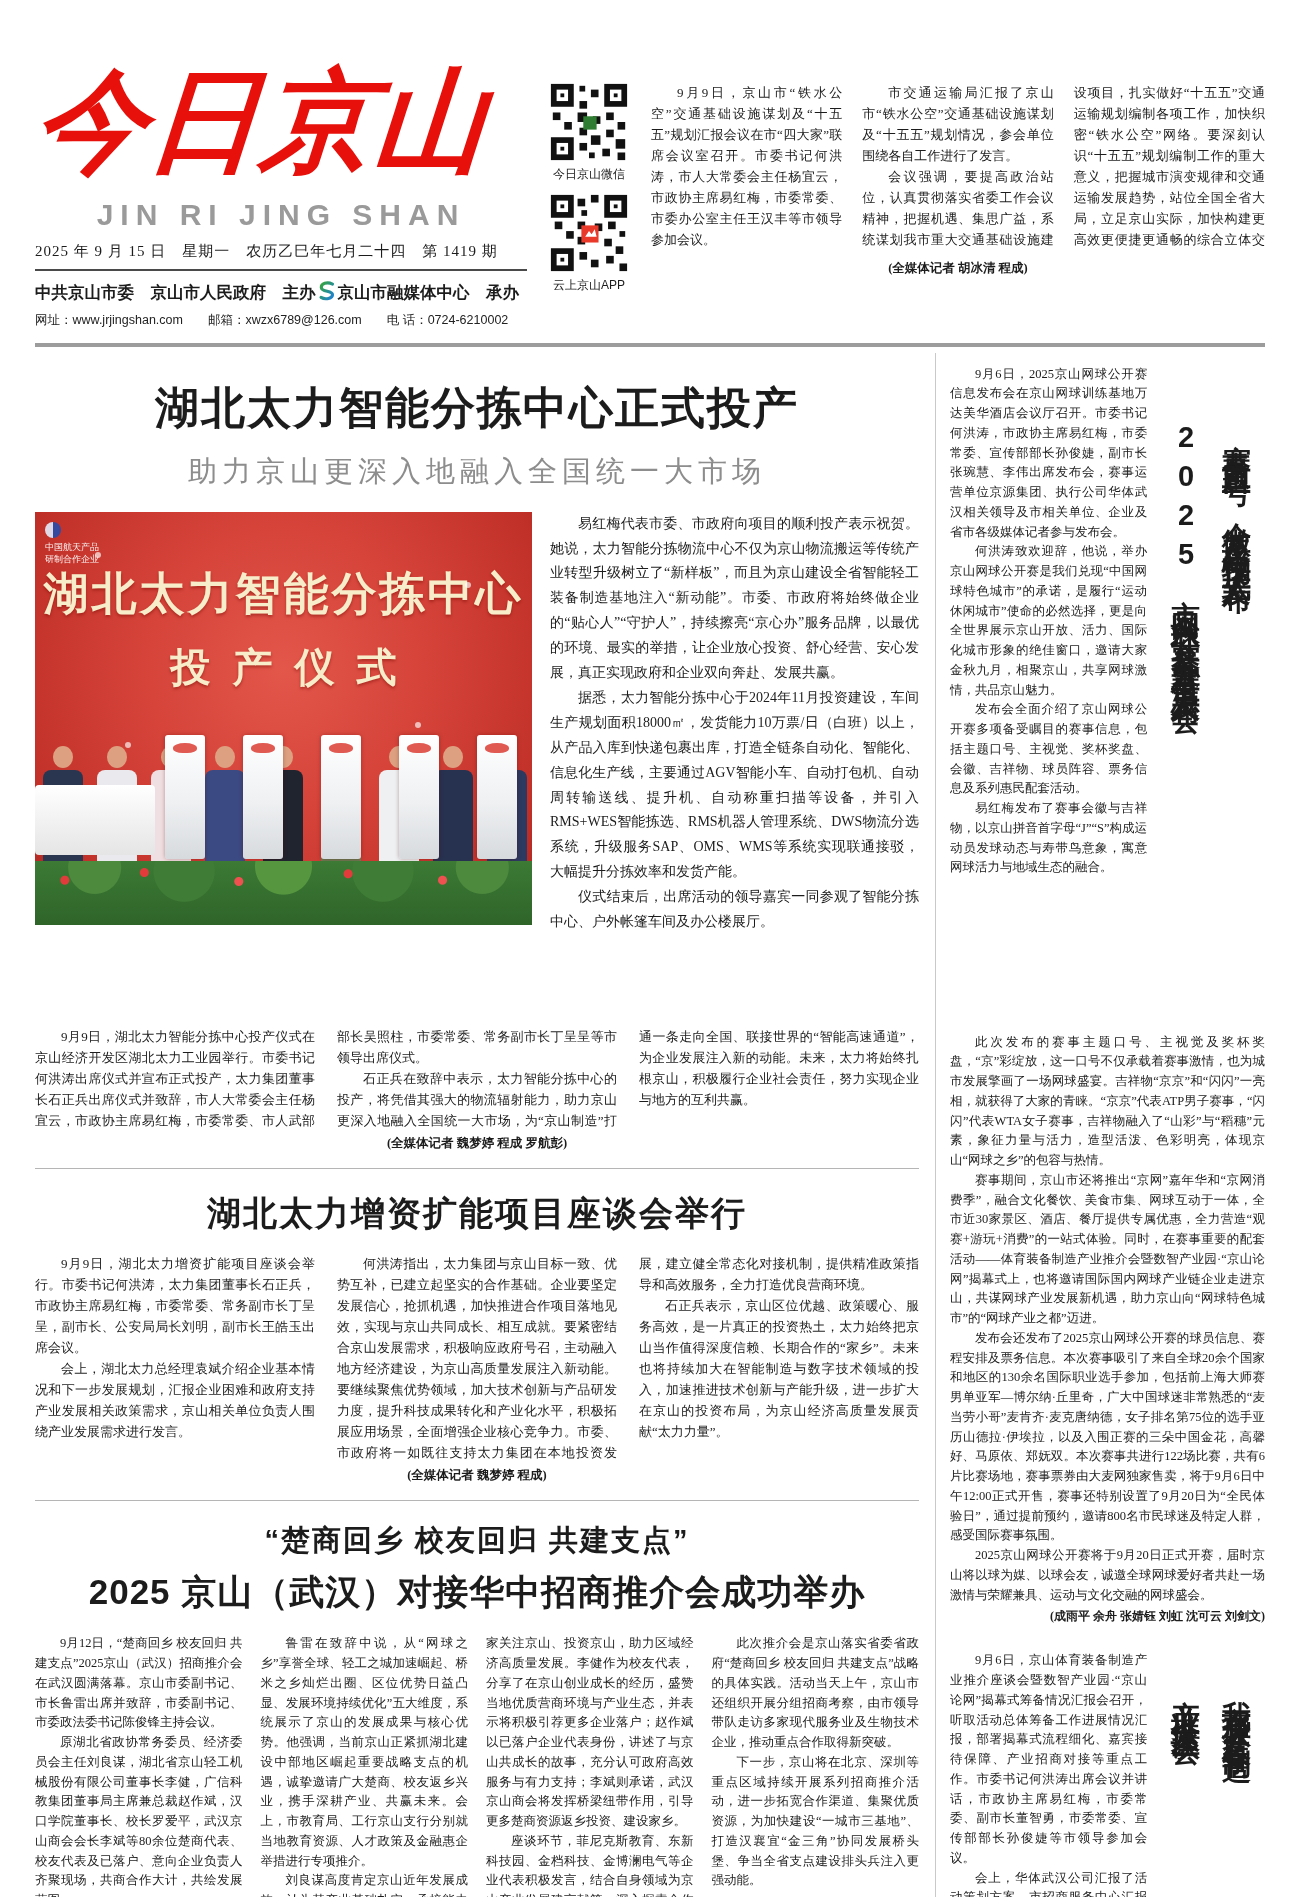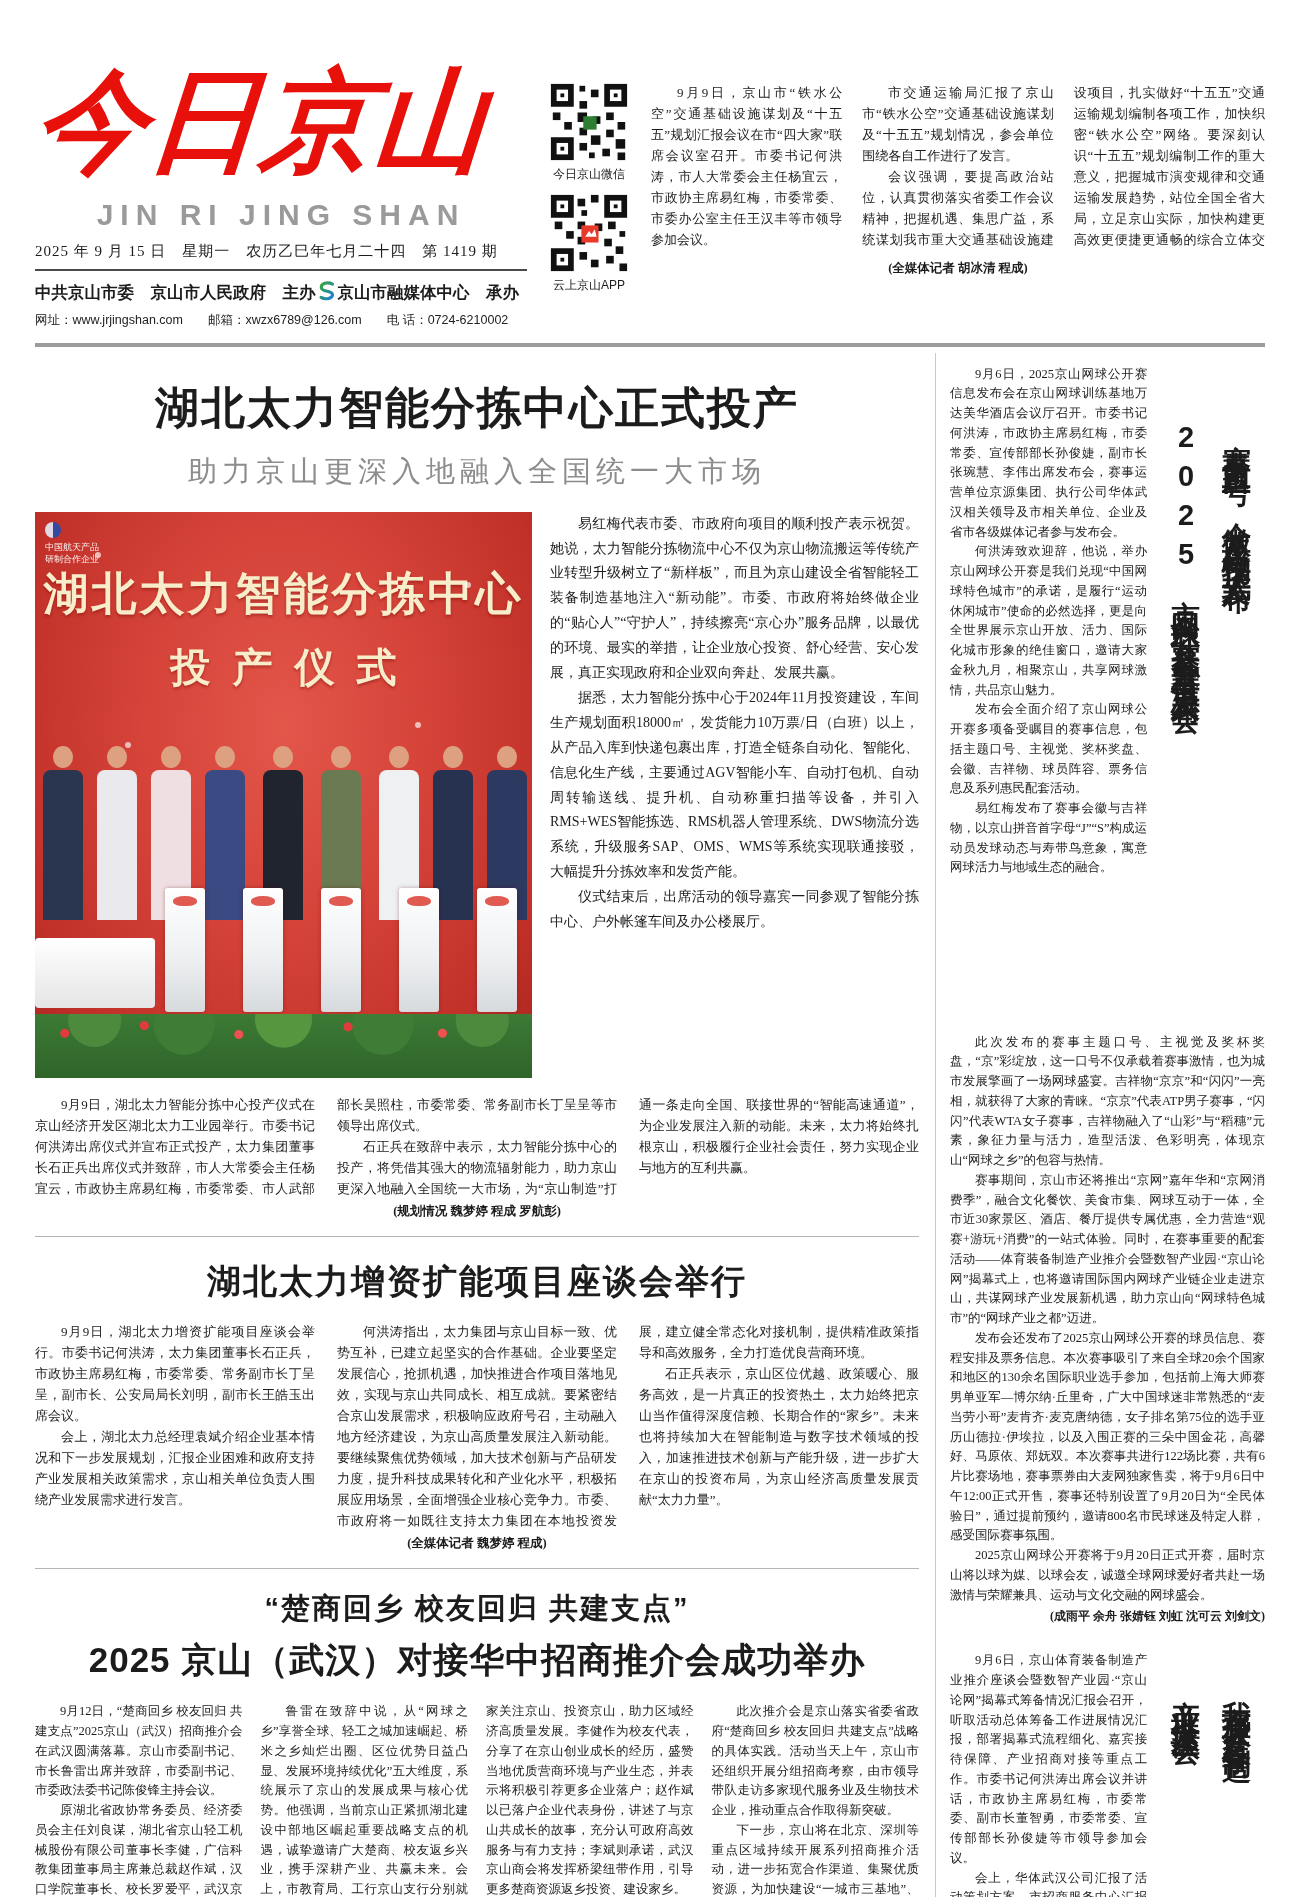--- a/index.html
+++ b/index.html
@@ -36,21 +36,21 @@
   .hdr-bottom-rule{border-top:4px solid #9c9c9c;margin-top:14px;}
   
   .content{display:grid;grid-template-columns:884px 1fr;column-gap:16px;margin-top:6px;}
   .right-rail{border-left:1px solid #c9c9c9;padding-left:14px;}
   
   .main-head{font-size:44px;font-weight:900;text-align:center;margin-top:26px;letter-spacing:2px;
     font-family:"Liberation Sans","DejaVu Sans",sans-serif;}
   .main-sub{font-size:29px;color:#8d8d8d;text-align:center;margin-top:14px;letter-spacing:5px;
     font-family:"Liberation Sans","DejaVu Sans",sans-serif;}
   .main-row{display:flex;gap:18px;margin-top:20px;}
-  .photo{width:497px;height:566px;flex:0 0 497px;position:relative;overflow:hidden;
+  .photo{width:497px;height:413px;flex:0 0 497px;position:relative;overflow:hidden;
     background:radial-gradient(ellipse at 50% 38%,#e3564a 0%,#d6443a 38%,#c23129 78%,#a8241f 100%);}
   .photo-corner{position:absolute;left:10px;top:10px;color:#fff;font-size:9px;line-height:1.4;opacity:.92;
     font-family:"Liberation Sans","DejaVu Sans",sans-serif;}
   .corner-badge{width:16px;height:16px;border-radius:50%;background:conic-gradient(#2b4ba8 0 50%,#e3e8f5 50% 100%);margin-bottom:3px;}
   .banner1{position:absolute;top:52px;width:100%;text-align:center;color:#f8edca;font-weight:900;
     font-size:45px;letter-spacing:3px;font-family:"Liberation Sans","DejaVu Sans",sans-serif;text-shadow:0 2px 3px rgba(120,10,5,.45);}
   .banner2{position:absolute;top:128px;width:100%;text-align:center;color:#f8edca;font-weight:900;
     font-size:40px;letter-spacing:22px;text-indent:22px;font-family:"Liberation Sans","DejaVu Sans",sans-serif;text-shadow:0 2px 3px rgba(120,10,5,.45);}
   .sparkle{position:absolute;width:6px;height:6px;border-radius:50%;background:rgba(255,255,255,.65);}
   .person{position:absolute;top:258px;width:40px;height:150px;border-radius:8px 8px 0 0;}
@@ -265,21 +265,21 @@
             <p>易红梅代表市委、市政府向项目的顺利投产表示祝贺。她说，太力智能分拣物流中心不仅为京山物流搬运等传统产业转型升级树立了“新样板”，而且为京山建设全省智能轻工装备制造基地注入“新动能”。市委、市政府将始终做企业的“贴心人”“守护人”，持续擦亮“京心办”服务品牌，以最优的环境、最实的举措，让企业放心投资、舒心经营、安心发展，真正实现政府和企业双向奔赴、发展共赢。</p>
             <p>据悉，太力智能分拣中心于2024年11月投资建设，车间生产规划面积18000㎡，发货能力10万票/日（白班）以上，从产品入库到快递包裹出库，打造全链条自动化、智能化、信息化生产线，主要通过AGV智能小车、自动打包机、自动周转输送线、提升机、自动称重扫描等设备，并引入RMS+WES智能拣选、RMS机器人管理系统、DWS物流分选系统，升级服务SAP、OMS、WMS等系统实现联通接驳，大幅提升分拣效率和发货产能。</p>
             <p>仪式结束后，出席活动的领导嘉宾一同参观了智能分拣中心、户外帐篷车间及办公楼展厅。</p>
           </div>
       </div>
 
       <div class="main-bottom body">
           <p>9月9日，湖北太力智能分拣中心投产仪式在京山经济开发区湖北太力工业园举行。市委书记何洪涛出席仪式并宣布正式投产，太力集团董事长石正兵出席仪式并致辞，市人大常委会主任杨宜云，市政协主席易红梅，市委常委、市人武部部长吴照柱，市委常委、常务副市长丁呈呈等市领导出席仪式。</p>
           <p>石正兵在致辞中表示，太力智能分拣中心的投产，将凭借其强大的物流辐射能力，助力京山更深入地融入全国统一大市场，为“京山制造”打通一条走向全国、联接世界的“智能高速通道”，为企业发展注入新的动能。未来，太力将始终扎根京山，积极履行企业社会责任，努力实现企业与地方的互利共赢。</p>
         </div>
-      <div class="byline">(规划情况 魏梦婷 程成 罗航彭)</div>
+      <div class="byline">(全媒体记者 魏梦婷 程成 罗航彭)</div>
 
       <div class="rule"></div>
 
       <div class="talks-head">湖北太力增资扩能项目座谈会举行</div>
       <div class="talks-body body">
           <p>9月9日，湖北太力增资扩能项目座谈会举行。市委书记何洪涛，太力集团董事长石正兵，市政协主席易红梅，市委常委、常务副市长丁呈呈，副市长、公安局局长刘明，副市长王皓玉出席会议。</p>
           <p>会上，湖北太力总经理袁斌介绍企业基本情况和下一步发展规划，汇报企业困难和政府支持产业发展相关政策需求，京山相关单位负责人围绕产业发展需求进行发言。</p>
           <p>何洪涛指出，太力集团与京山目标一致、优势互补，已建立起坚实的合作基础。企业要坚定发展信心，抢抓机遇，加快推进合作项目落地见效，实现与京山共同成长、相互成就。要紧密结合京山发展需求，积极响应政府号召，主动融入地方经济建设，为京山高质量发展注入新动能。要继续聚焦优势领域，加大技术创新与产品研发力度，提升科技成果转化和产业化水平，积极拓展应用场景，全面增强企业核心竞争力。市委、市政府将一如既往支持太力集团在本地投资发展，建立健全常态化对接机制，提供精准政策指导和高效服务，全力打造优良营商环境。</p>
           <p>石正兵表示，京山区位优越、政策暖心、服务高效，是一片真正的投资热土，太力始终把京山当作值得深度信赖、长期合作的“家乡”。未来也将持续加大在智能制造与数字技术领域的投入，加速推进技术创新与产能升级，进一步扩大在京山的投资布局，为京山经济高质量发展贡献“太力力量”。</p>
         </div>

